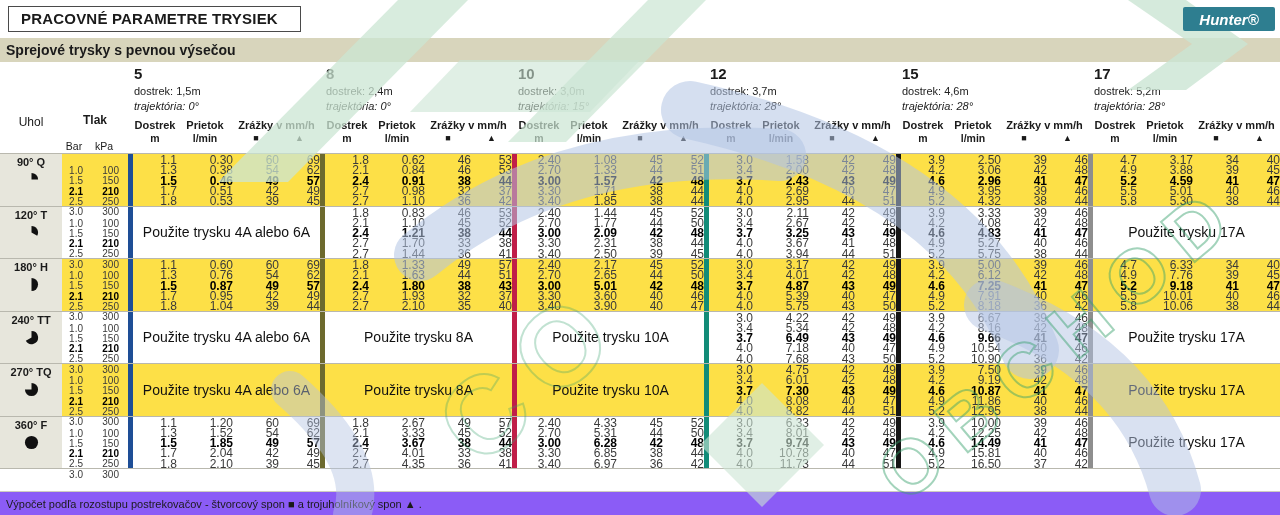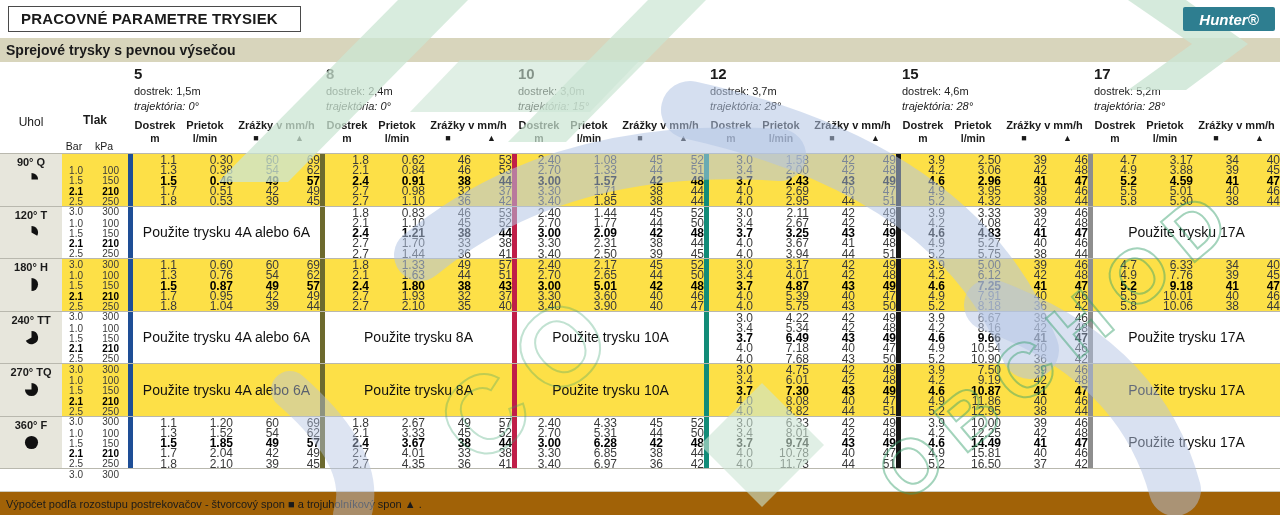--- a/index.html
+++ b/index.html
@@ -41,21 +41,21 @@
   .t-cell{width:66px;display:grid;grid-template-columns:24px 36px;grid-auto-rows:10.3px;
     font-size:10px;line-height:10.3px;padding-top:12px}
   .t-cell span{text-align:right;padding-right:3px;color:#3a3a3a}
   .n-cell{width:192px;border-left:5px solid #000}
   .rows{display:grid;grid-template-columns:44px 56px 46px 41px;grid-auto-rows:10.3px;
     font-size:12px;line-height:10.3px;text-align:right;padding-top:1px}
   .rows span{color:#3a3a3a}
   .b{font-weight:bold;color:#000 !important}
   .note{display:flex;align-items:center;justify-content:center;height:100%;font-size:14px;color:#111}
 
-  .footer-band{position:absolute;top:491px;left:0;width:100%;height:24px;background:#a16207;z-index:3;
+  .footer-band{position:absolute;top:491px;left:0;width:100%;height:24px;background:#8b5cf6;z-index:3;
     font-size:11px;line-height:24px;padding-left:6px;border-top:1px solid #cfcdbf}
 
   .watermark{position:absolute;top:0;left:0;z-index:5;pointer-events:none}
 </style>
 </head>
 <body>
 
 <svg class="watermark" width="1280" height="515" viewBox="0 0 1280 515">
   <polygon points="1128,0 1186,0 1248,44 1186,90 1128,90 1192,44" fill="#cbe5d3" opacity="0.8"></polygon>
   <polygon points="398,0 468,0 288,182 218,182" fill="#cbe5d3" opacity="0.75"></polygon>

